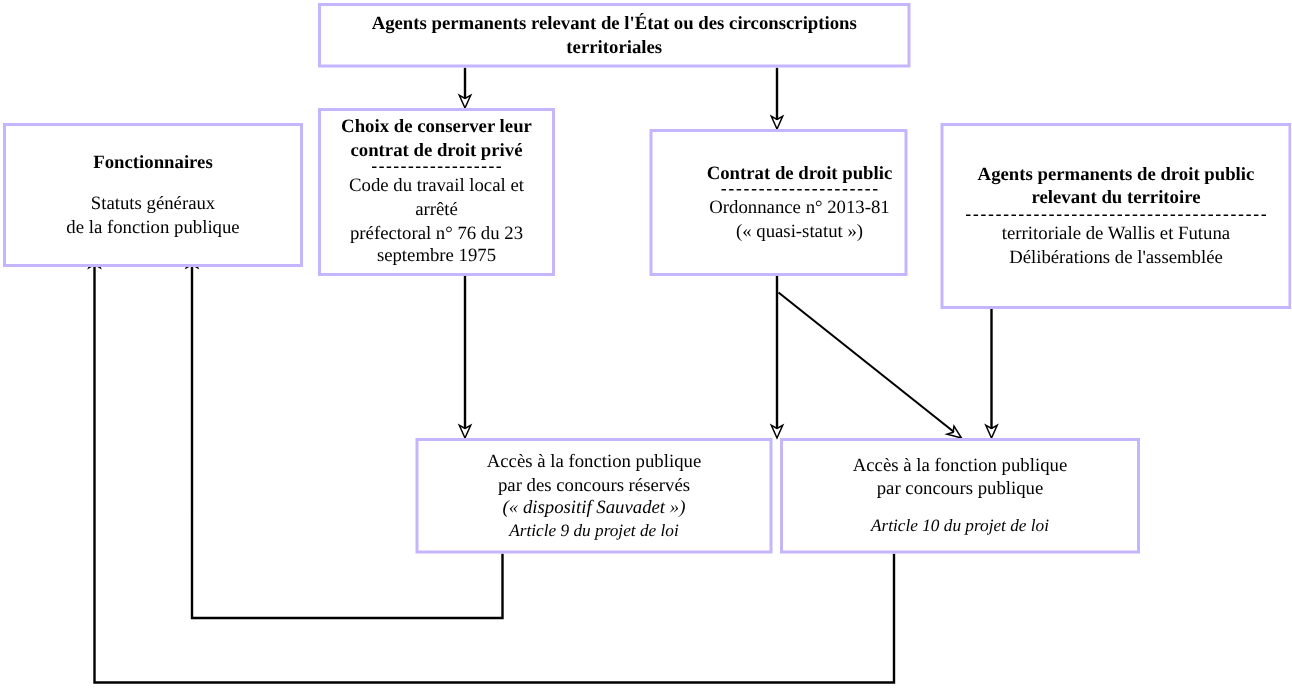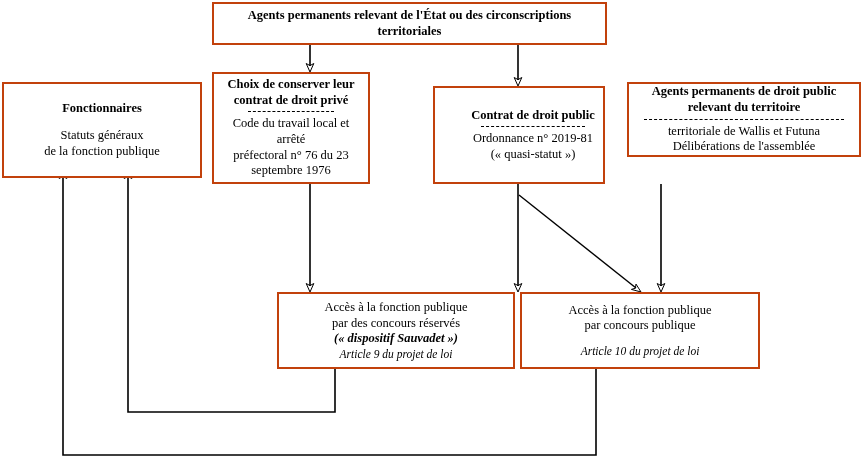--- a/index.html
+++ b/index.html
@@ -11,21 +11,21 @@
     position: relative;
     width: 861px;
     height: 463px;
     background: #ffffff;
     font-family: "Liberation Serif", "DejaVu Serif", serif;
     overflow: hidden;
   }
   .box {
     position: absolute;
     box-sizing: border-box;
-    border: 2px solid #c2410c;
+    border: 2px solid #c4b5fd;
     background: #ffffff;
     display: flex;
     flex-direction: column;
     align-items: center;
     justify-content: center;
     text-align: center;
     color: #000000;
     z-index: 5;
   }
   .ttl {
@@ -34,21 +34,21 @@
     line-height: 1.25;
     padding: 0 5px;
   }
   .sub {
     font-size: 12.5px;
     line-height: 1.25;
     padding: 0 5px;
   }
   .sub-b-i {
     font-size: 12.5px;
-    font-weight: bold;
+    font-weight: normal;
     font-style: italic;
     line-height: 1.25;
     padding: 0 5px;
   }
   .sub-i {
     font-size: 11.5px;
     font-style: italic;
     line-height: 1.25;
     padding: 0 5px;
   }
@@ -132,31 +132,31 @@
     <div class="sub">Statuts généraux</div>
     <div class="sub">de la fonction publique</div>
   </div>
 
   <div class="box" style="left:212px; top:72px; width:158px; height:112px;">
     <div class="ttl">Choix de conserver leur</div>
     <div class="ttl">contrat de droit privé</div>
     <div class="divider d-short"></div>
     <div class="sub">Code du travail local et arrêté</div>
     <div class="sub">préfectoral n° 76 du 23</div>
-    <div class="sub">septembre 1976</div>
+    <div class="sub">septembre 1975</div>
   </div>
 
   <div class="box" style="left:433px; top:86px; width:172px; height:98px;padding-left:28px;">
     <div class="ttl">Contrat de droit public</div>
     <div class="divider d-mid"></div>
-    <div class="sub">Ordonnance n° 2019-81</div>
+    <div class="sub">Ordonnance n° 2013-81</div>
     <div class="sub">(« quasi-statut »)</div>
   </div>
 
-  <div class="box" style="left:627px; top:82px; width:234px; height:75px;">
+  <div class="box" style="left:627px; top:82px; width:234px; height:124px;">
     <div class="ttl">Agents permanents de droit public</div>
     <div class="ttl">relevant du territoire</div>
     <div class="divider d-long"></div>
     <div class="sub">territoriale de Wallis et Futuna</div>
     <div class="sub">Délibérations de l'assemblée</div>
   </div>
 
   <div class="box" style="left:277px; top:292px; width:238px; height:77px;">
     <div class="sub">Accès à la fonction publique</div>
     <div class="sub">par des concours réservés</div>

